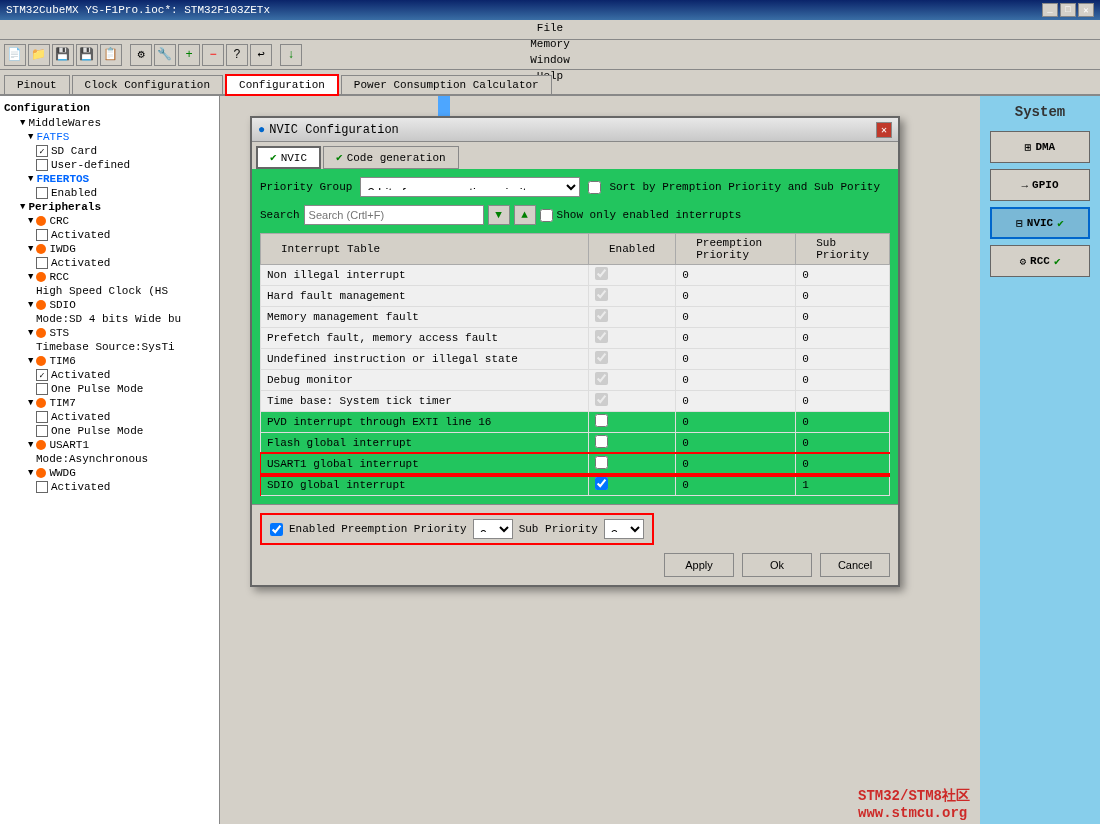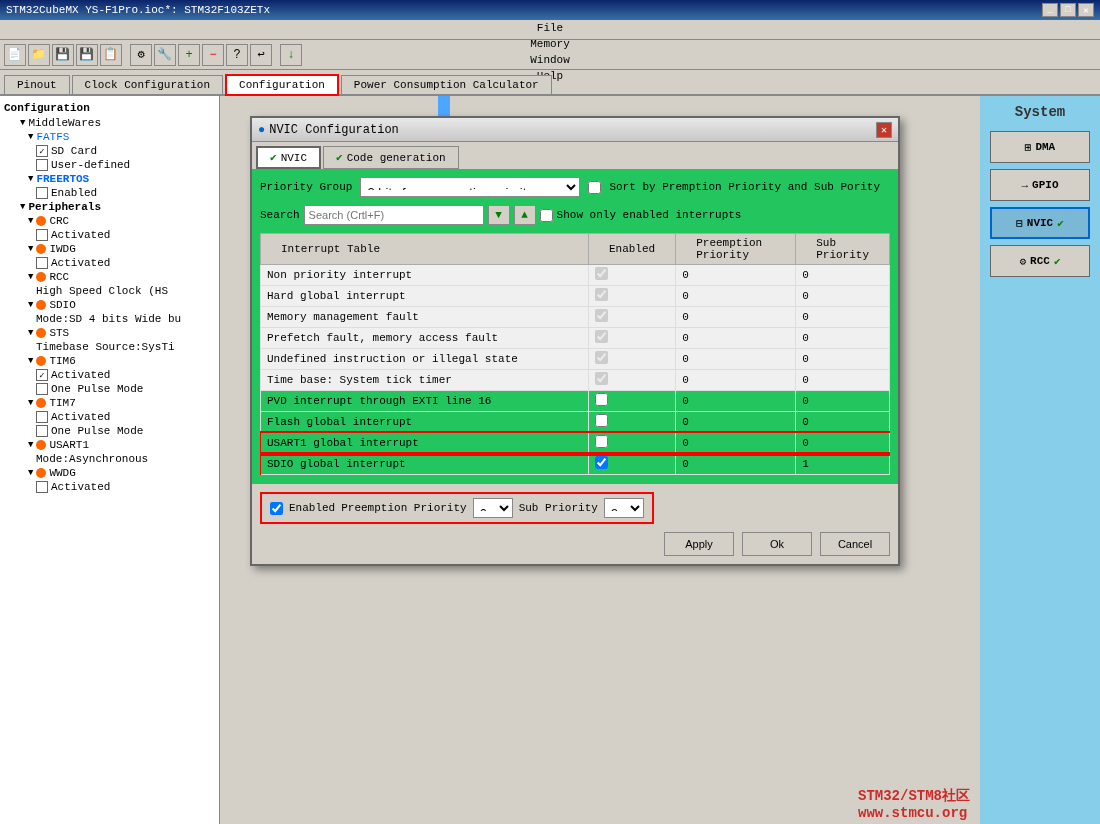--- a/index.html
+++ b/index.html
@@ -306,45 +306,51 @@
             <thead>
               <tr>
                 <th>Interrupt Table</th>
                 <th style="width:60px;">Enabled</th>
                 <th style="width:120px;">Preemption Priority</th>
                 <th style="width:90px;">Sub Priority</th>
               </tr>
             </thead>
             <tbody>
               <tr class="checked-row">
-                <td>Non priority interrupt</td>
-                <td><input type="checkbox" checked="" disabled="" style=""></td>
-                <td>0</td>
-                <td>0</td>
-              </tr>
-              <tr class="checked-row">
-                <td>Hard global interrupt</td>
+                <td>Non illegal interrupt</td>
+                <td><input type="checkbox" checked="" disabled="" style=""></td>
+                <td>0</td>
+                <td>0</td>
+              </tr>
+              <tr class="checked-row">
+                <td>Hard fault management</td>
                 <td><input type="checkbox" checked="" disabled="" style=""></td>
                 <td>0</td>
                 <td>0</td>
               </tr>
               <tr class="checked-row">
                 <td>Memory management fault</td>
                 <td><input type="checkbox" checked="" disabled="" style=""></td>
                 <td>0</td>
                 <td>0</td>
               </tr>
               <tr class="checked-row">
                 <td>Prefetch fault, memory access fault</td>
                 <td><input type="checkbox" checked="" disabled="" style=""></td>
                 <td>0</td>
                 <td>0</td>
               </tr>
               <tr class="checked-row">
                 <td>Undefined instruction or illegal state</td>
+                <td><input type="checkbox" checked="" disabled="" style=""></td>
+                <td>0</td>
+                <td>0</td>
+              </tr>
+              <tr class="checked-row">
+                <td>Debug monitor</td>
                 <td><input type="checkbox" checked="" disabled="" style=""></td>
                 <td>0</td>
                 <td>0</td>
               </tr>
               <tr class="checked-row">
                 <td>Time base: System tick timer</td>
                 <td><input type="checkbox" checked="" disabled="" style=""></td>
                 <td>0</td>
                 <td>0</td>
               </tr>

